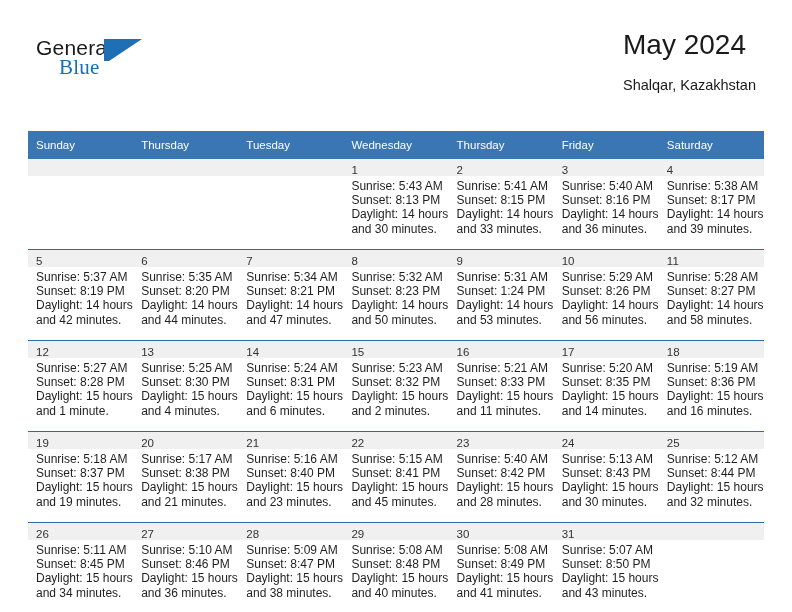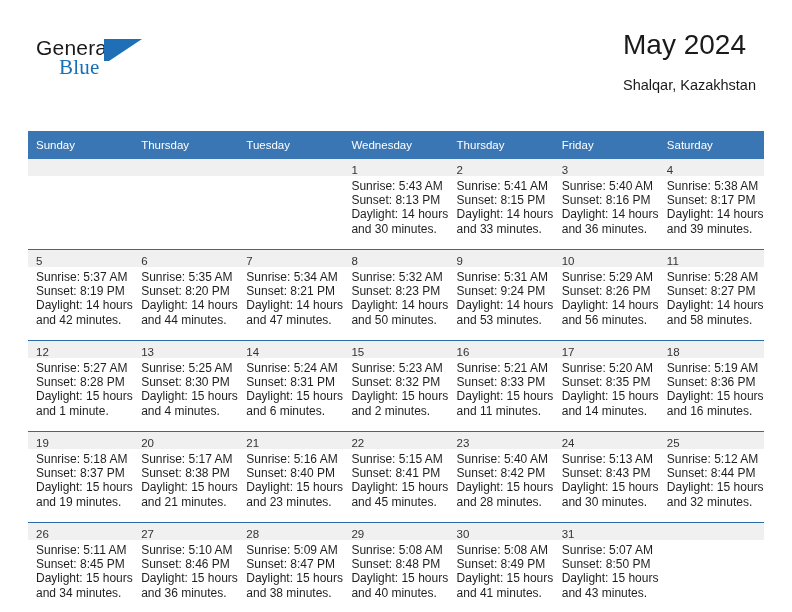--- a/index.html
+++ b/index.html
@@ -309,21 +309,21 @@
                 <div>Daylight: 14 hours</div>
                 <div>and 50 minutes.</div>
               </div>
             </div>
           </td>
           <td>
             <div class="cell">
               <div class="daynum-band"><span class="daynum">9</span></div>
               <div class="info">
                 <div>Sunrise: 5:31 AM</div>
-                <div>Sunset: 9:24 PM</div>
+                <div>Sunset: 1:24 PM</div>
                 <div>Daylight: 14 hours</div>
                 <div>and 53 minutes.</div>
               </div>
             </div>
           </td>
           <td>
             <div class="cell">
               <div class="daynum-band"><span class="daynum">10</span></div>
               <div class="info">
                 <div>Sunrise: 5:29 AM</div>

